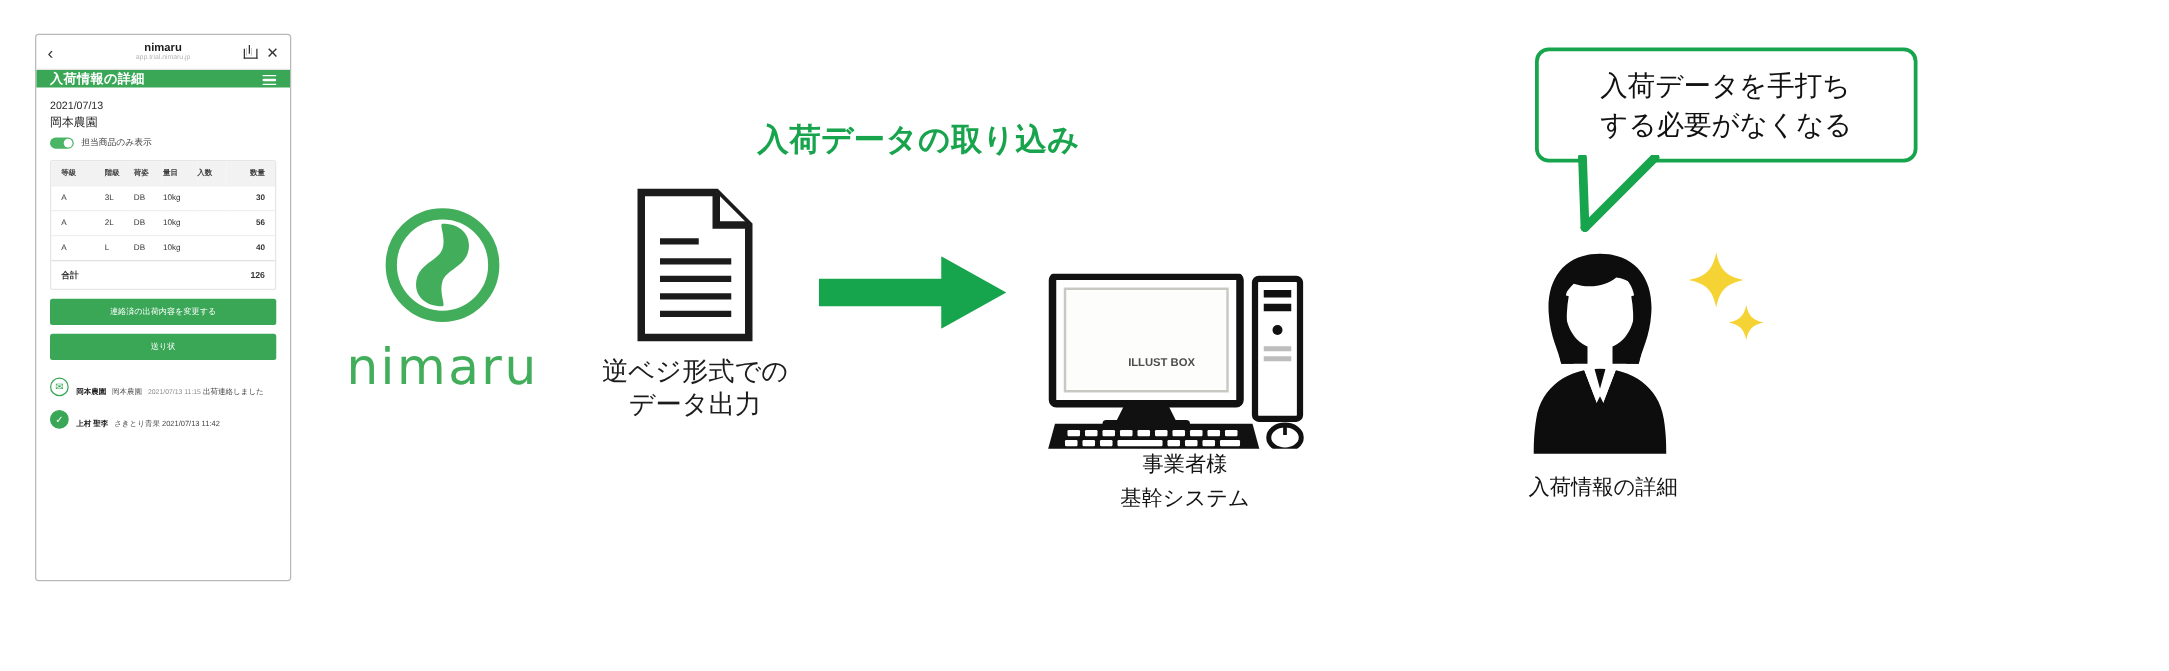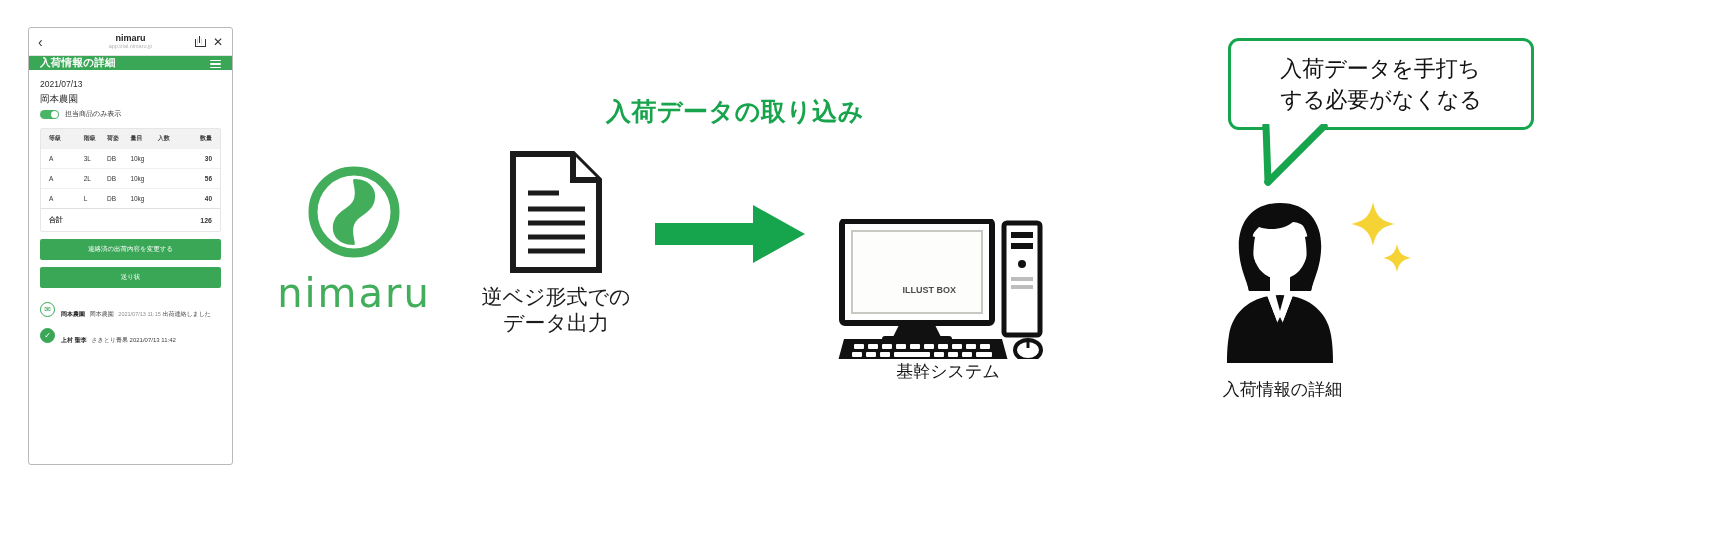--- a/index.html
+++ b/index.html
@@ -375,20 +375,21 @@
       <rect x="110" y="133" width="10" height="5" rx="1"></rect>
       <rect x="124" y="133" width="10" height="5" rx="1"></rect>
       <rect x="138" y="133" width="16" height="5" rx="1"></rect>
     </g>
 
     <ellipse cx="190" cy="131" rx="13" ry="10" fill="#ffffff" stroke="#111" stroke-width="4"></ellipse>
     <line x1="190" y1="122" x2="190" y2="129" stroke="#111" stroke-width="3"></line>
   </svg>
 </div>
 <div id="pccap">
+  <div>事業者様</div>
   <div>基幹システム</div>
 </div>
 
 <div id="bubble">
   <div id="bubbletext">入荷データを手打ち
 する必要がなくなる</div>
 </div>
 <svg id="bubbletail" width="70" height="62" viewBox="0 0 70 62">
   <path d="M4 2 L62 2 L6 58" fill="#ffffff" stroke="#16a44c" stroke-width="7" stroke-linejoin="round" stroke-linecap="round"></path>
   <path d="M6 0 L62 0 L8 54 Z" fill="#ffffff" stroke="none"></path>

